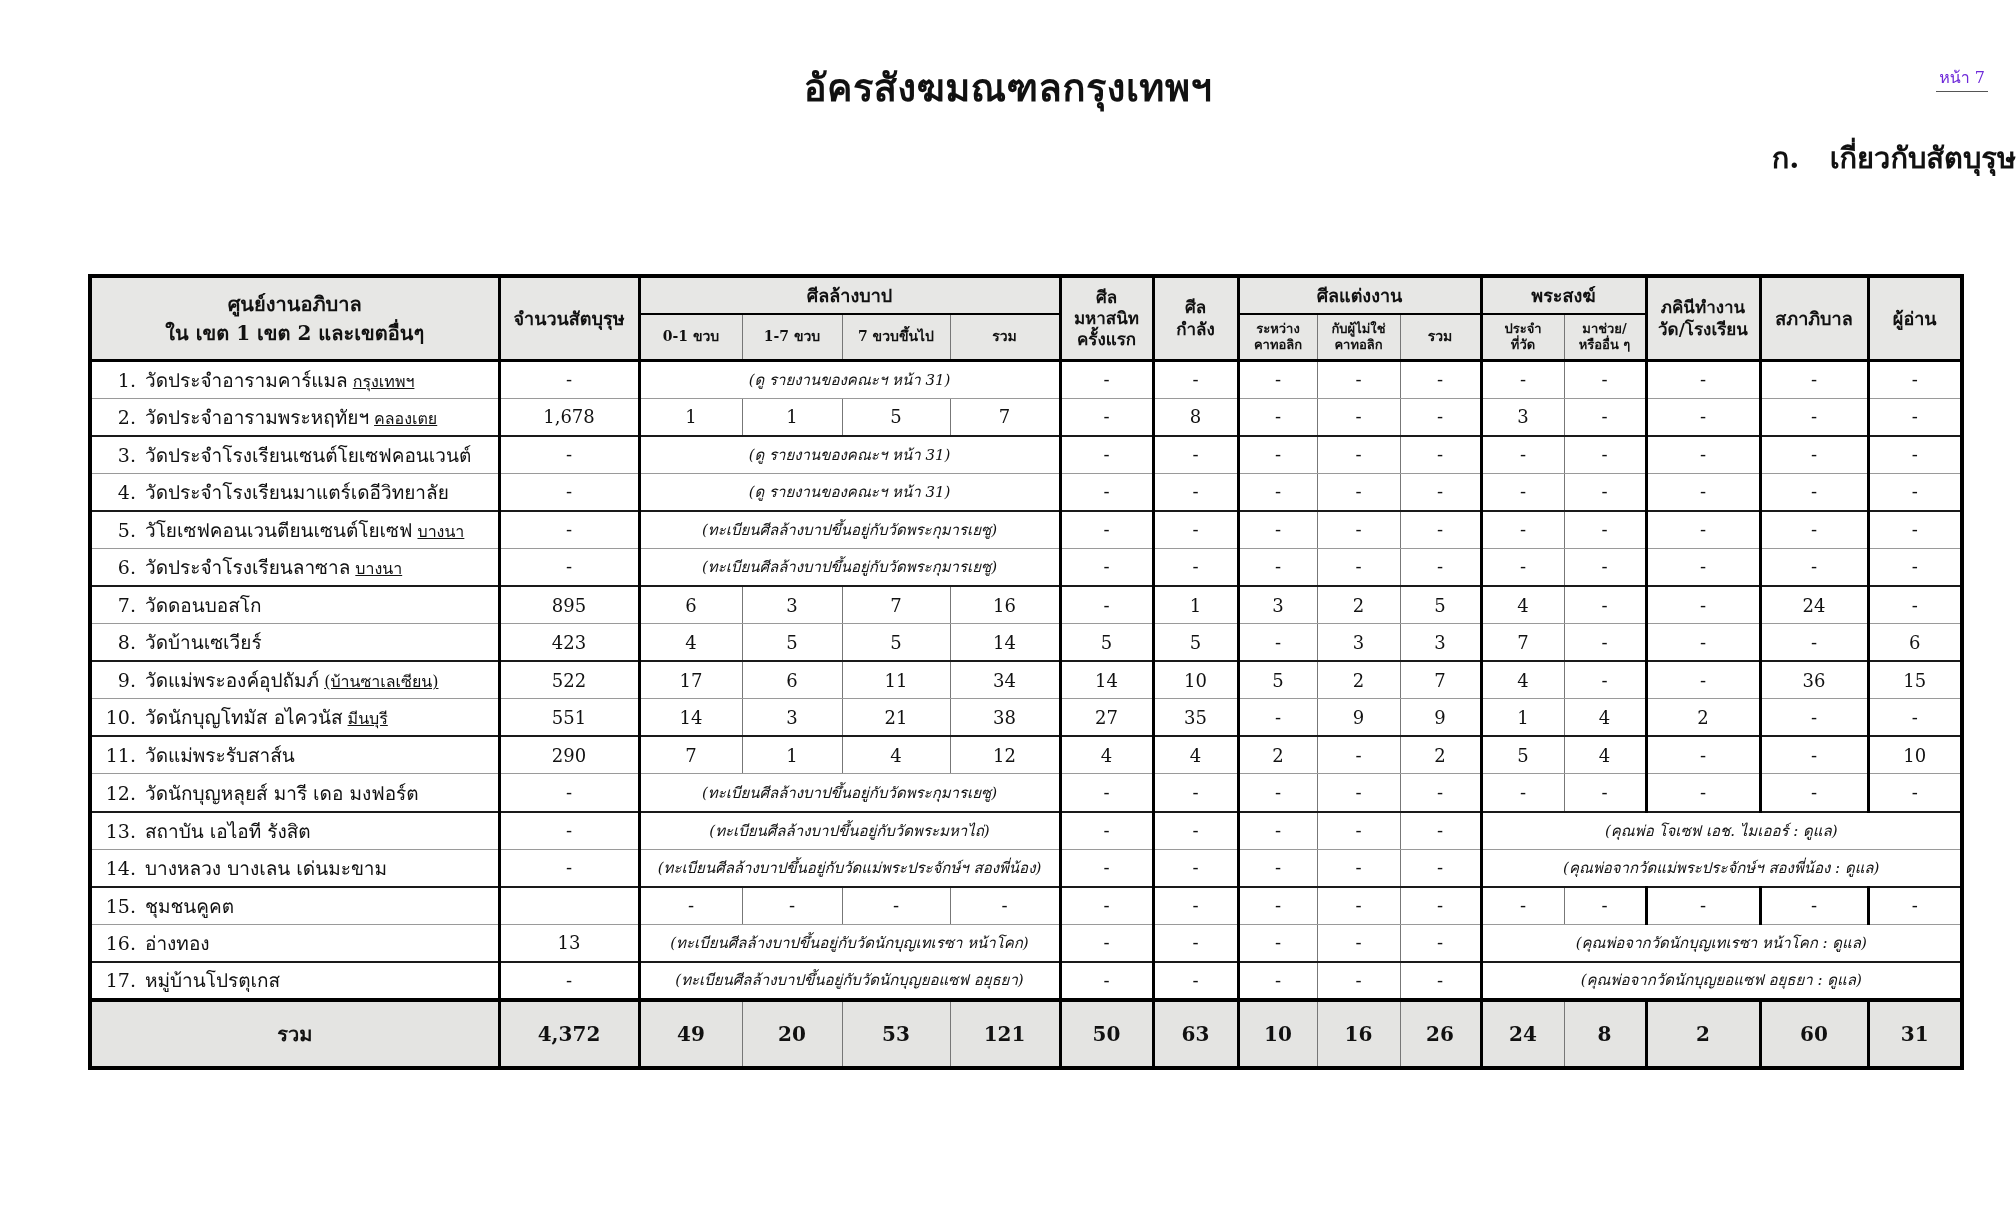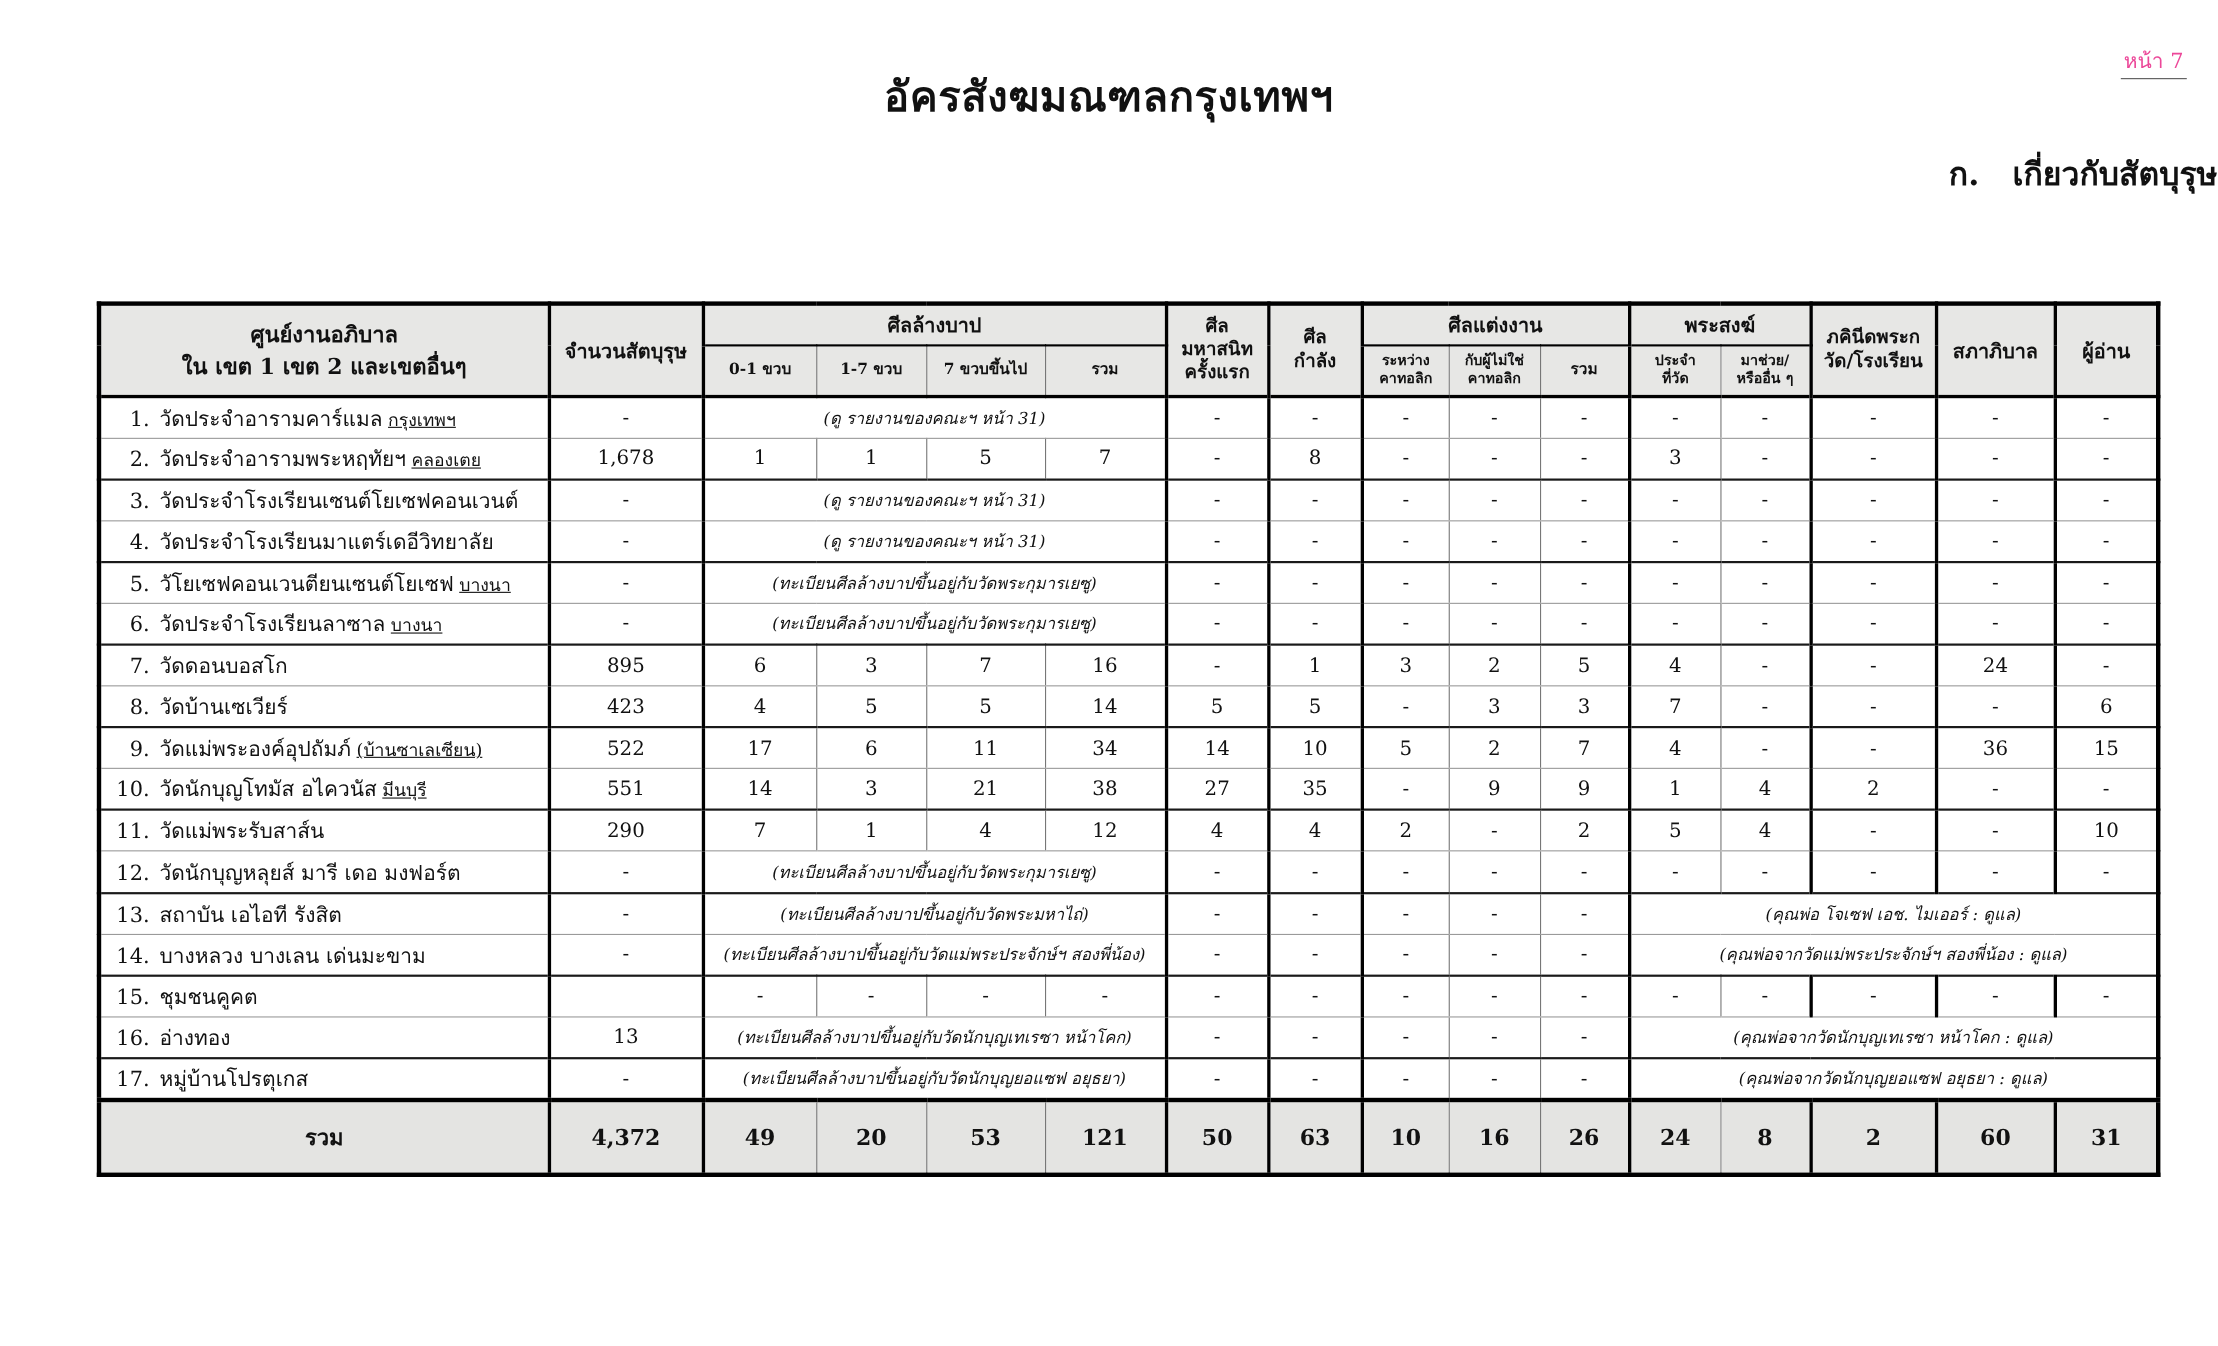--- a/index.html
+++ b/index.html
@@ -5,22 +5,22 @@
   html,body{margin:0;padding:0;background:#fff;}
   .page{
     position:relative;
     width:2016px;height:1224px;
     background:#ffffff;
     overflow:hidden;
     font-family:"DejaVu Serif","Liberation Serif",serif;
     color:#111;
   }
   .page-number{
-    position:absolute;top:40px;right:28px;
-    font-size:19px;color:#ec4899;
+    position:absolute;top:65px;right:28px;
+    font-size:16px;color:#6d28d9;
     border-bottom:1px solid #555;
     padding:0 3px 1px 3px;
   }
   h1.title{
     margin:0;padding-top:62px;
     text-align:center;
     font-size:38px;line-height:1.35;
     font-weight:bold;letter-spacing:.5px;
   }
   h2.subtitle{
@@ -114,21 +114,21 @@
 ใน เขต 1 เขต 2 และเขตอื่นๆ</th>
         <th rowspan="2" class="thick-l gh">จำนวนสัตบุรุษ</th>
         <th colspan="4" class="thick-l gh">ศีลล้างบาป</th>
         <th rowspan="2" class="thick-l gh-multi">ศีล
 มหาสนิท
 ครั้งแรก</th>
         <th rowspan="2" class="thick-l gh-multi">ศีล
 กำลัง</th>
         <th colspan="3" class="thick-l gh">ศีลแต่งงาน</th>
         <th colspan="2" class="thick-l gh">พระสงฆ์</th>
-        <th rowspan="2" class="thick-l gh-multi">ภคินีดพระก
+        <th rowspan="2" class="thick-l gh-multi">ภคินีทำงาน
 วัด/โรงเรียน</th>
         <th rowspan="2" class="thick-l gh">สภาภิบาล</th>
         <th rowspan="2" class="thick-l gh">ผู้อ่าน</th>
       </tr>
       <tr class="h2">
         <th class="thick-l sh sh-lg">0-1 ขวบ</th>
         <th class="thin-l sh sh-lg">1-7 ขวบ</th>
         <th class="thin-l sh sh-lg">7 ขวบขึ้นไป</th>
         <th class="thin-l sh sh-lg">รวม</th>
         <th class="thick-l sh">ระหว่าง

